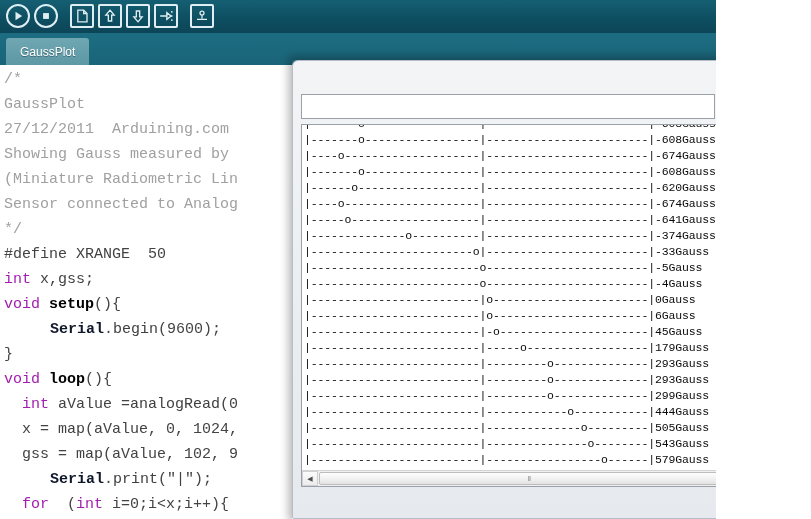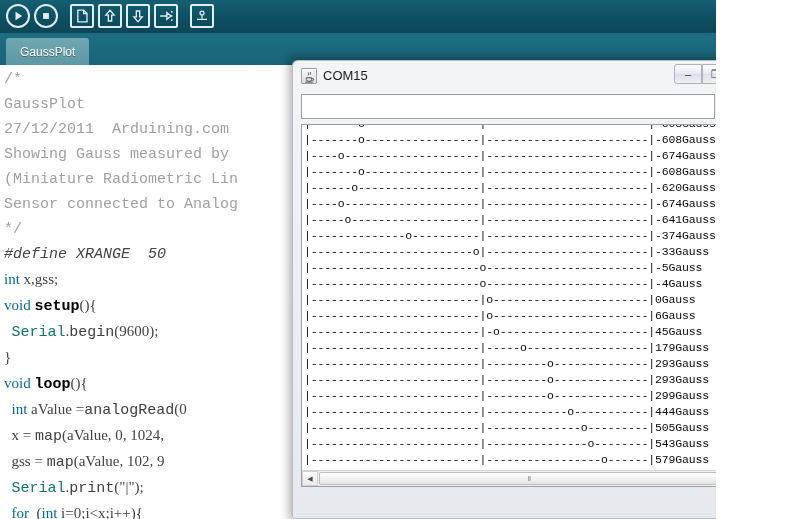--- a/index.html
+++ b/index.html
@@ -44,26 +44,26 @@
     position:absolute;left:0;top:65px;width:811px;height:454px;
     background:#ffffff;overflow:hidden;
   }
   #code{
     position:absolute;left:4px;top:2px;
     font-family:"Liberation Mono","DejaVu Sans Mono",monospace;
     font-size:15px;line-height:25px;white-space:pre;
     color:#434343;
   }
   .k-comment{color:#a0a0a0;}
-  .k-pre{color:#434343;font-style:italic;}
-  .k-type{color:#0369a1;font-family:Liberation Serif, serif;}
+  .k-pre{color:#434343;}
+  .k-type{color:#a21caf;}
   .k-fn{color:#000000;font-weight:bold;}
-  .k-obj{color:#0f766e;font-weight:normal;}
+  .k-obj{color:#0f172a;font-weight:bold;margin-left:28px;}
   .k-call{color:#404040;}
-  .k-plain{color:#434343;font-family:Liberation Serif, serif;}
+  .k-plain{color:#434343;}
 
   
   #serial{
     position:absolute;left:292px;top:60px;width:497px;height:459px;
     box-shadow:0 0 9px 3px rgba(0,0,0,.30);
   }
   #sm-frame{
     position:absolute;left:0;top:0;width:497px;height:459px;
     background:linear-gradient(180deg,#f2f4f6 0%,#e6e9ed 100%);
     border:1px solid #b7bdc6;border-radius:6px 6px 2px 2px;
@@ -233,41 +233,20 @@
     </div>
 
     <div id="editor">
       <div id="code"><div><span class="k-comment">/*</span></div><div><span class="k-comment">GaussPlot</span></div><div><span class="k-comment">27/12/2011  Arduining.com</span></div><div><span class="k-comment">Showing Gauss measured by</span></div><div><span class="k-comment">(Miniature Radiometric Lin</span></div><div><span class="k-comment">Sensor connected to Analog</span></div><div><span class="k-comment">*/</span></div><div><span class="k-pre">#define XRANGE  50</span></div><div><span class="k-type">int</span><span class="k-plain"> x,gss;</span></div><div><span class="k-type">void </span><span class="k-fn">setup</span><span class="k-plain">(){</span></div><div><span class="k-plain">  </span><span class="k-obj">Serial</span><span class="k-plain">.</span><span class="k-call">begin</span><span class="k-plain">(9600);</span></div><div><span class="k-plain">}</span></div><div><span class="k-type">void </span><span class="k-fn">loop</span><span class="k-plain">(){</span></div><div><span class="k-plain">  </span><span class="k-type">int</span><span class="k-plain"> aValue =</span><span class="k-call">analogRead</span><span class="k-plain">(0</span></div><div><span class="k-plain">  x = </span><span class="k-call">map</span><span class="k-plain">(aValue, 0, 1024,</span></div><div><span class="k-plain">  gss = </span><span class="k-call">map</span><span class="k-plain">(aValue, 102, 9</span></div><div><span class="k-plain">  </span><span class="k-obj">Serial</span><span class="k-plain">.</span><span class="k-call">print</span><span class="k-plain">("|");</span></div><div><span class="k-plain">  </span><span class="k-type">for</span><span class="k-plain">  (</span><span class="k-type">int</span><span class="k-plain"> i=0;i&lt;x;i++){</span></div></div>
     </div>
   </div>
 
   <div id="serial">
     <div id="sm-frame">
 
-      <div id="sm-titlebar">
-        <div id="sm-java-icon">
-          <svg viewBox="0 0 16 16" width="14" height="14">
-            <path d="M5 10 h6 v2 a2 2 0 0 1 -2 2 h-2 a2 2 0 0 1 -2 -2 z" fill="none" stroke="#3d4752" stroke-width="1"></path>
-            <path d="M11 11 h1.3 a1 1 0 0 1 0 2 h-1.3" fill="none" stroke="#3d4752" stroke-width="1"></path>
-            <path d="M7 4 q1.4 1.6 0 3.2 M9.2 3.4 q1.4 1.6 0 3.2" fill="none" stroke="#3d4752" stroke-width="1"></path>
-            <path d="M3.6 15 h8.8" stroke="#3d4752" stroke-width="1"></path>
-          </svg>
-        </div>
-        <div id="sm-title">COM15</div>
-
-        <div class="winbtn" id="btn-min">
-          <span class="winbtn-glyph">–</span>
-        </div>
-        <div class="winbtn" id="btn-max">
-          <span class="winbtn-glyph">❐</span>
-        </div>
-        <div class="winbtn" id="btn-close">
-          <span class="winbtn-glyph">✕</span>
-        </div>
-      </div>
 
       <div id="sm-inputrow">
         <input id="sm-input" type="text" placeholder="" style="">
         <div id="sm-send">
           <span>Send</span>
         </div>
       </div>
 
       <div id="sm-console-wrap">
         <div id="sm-console">

